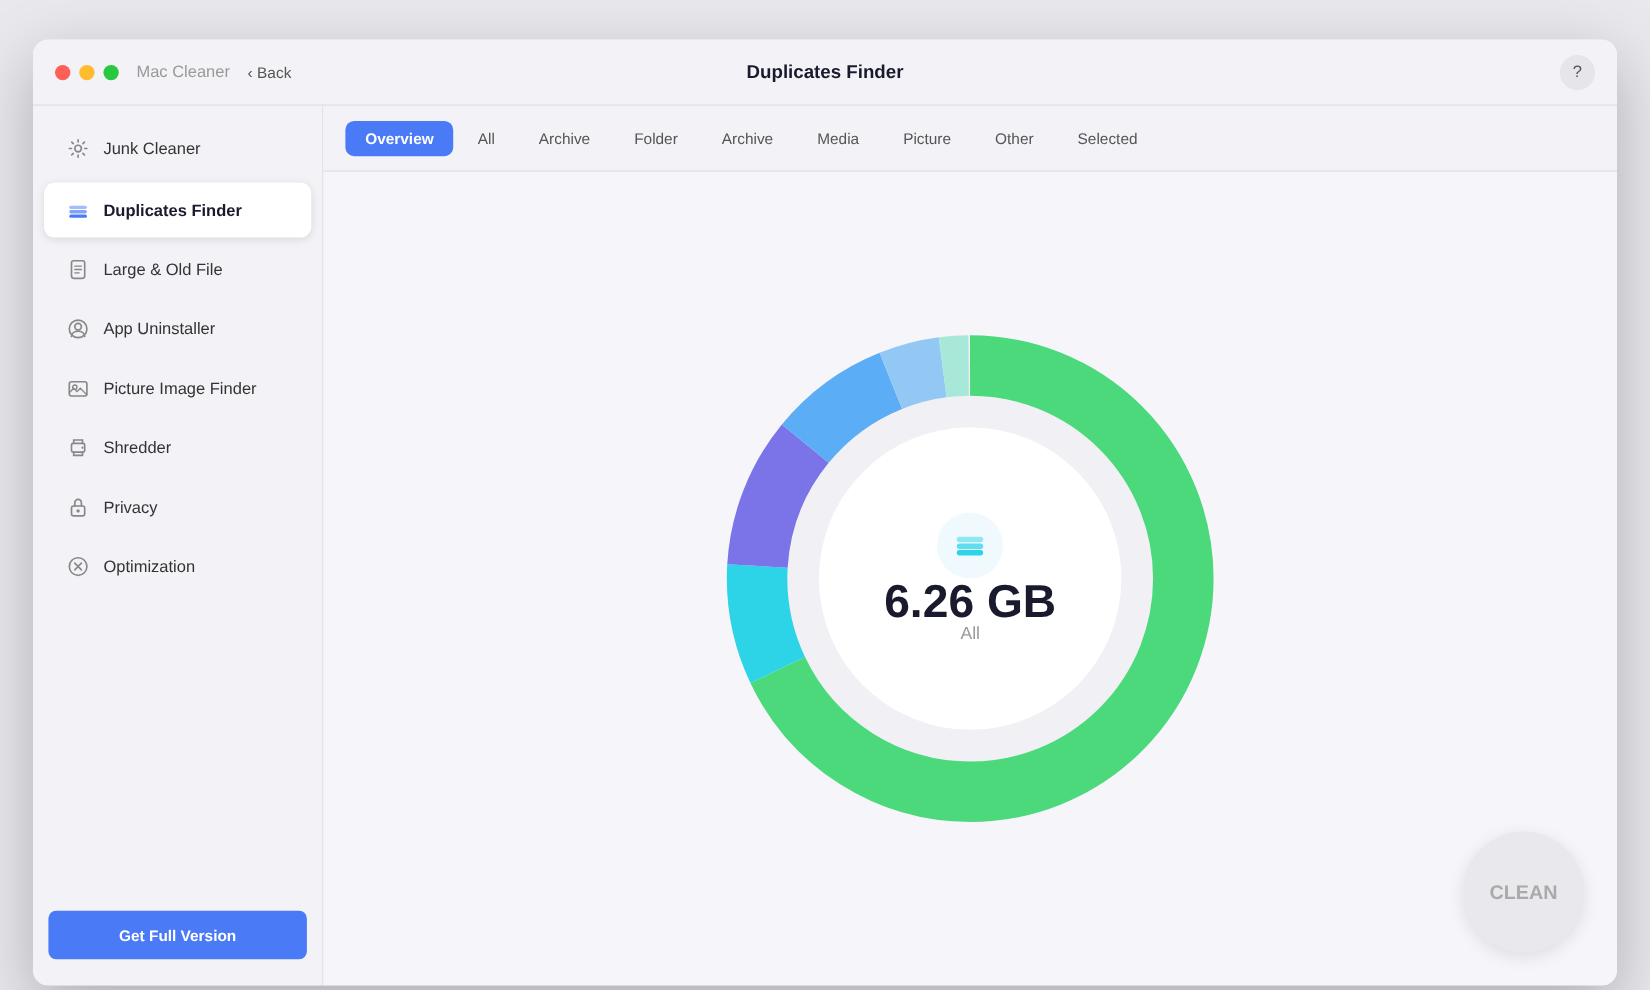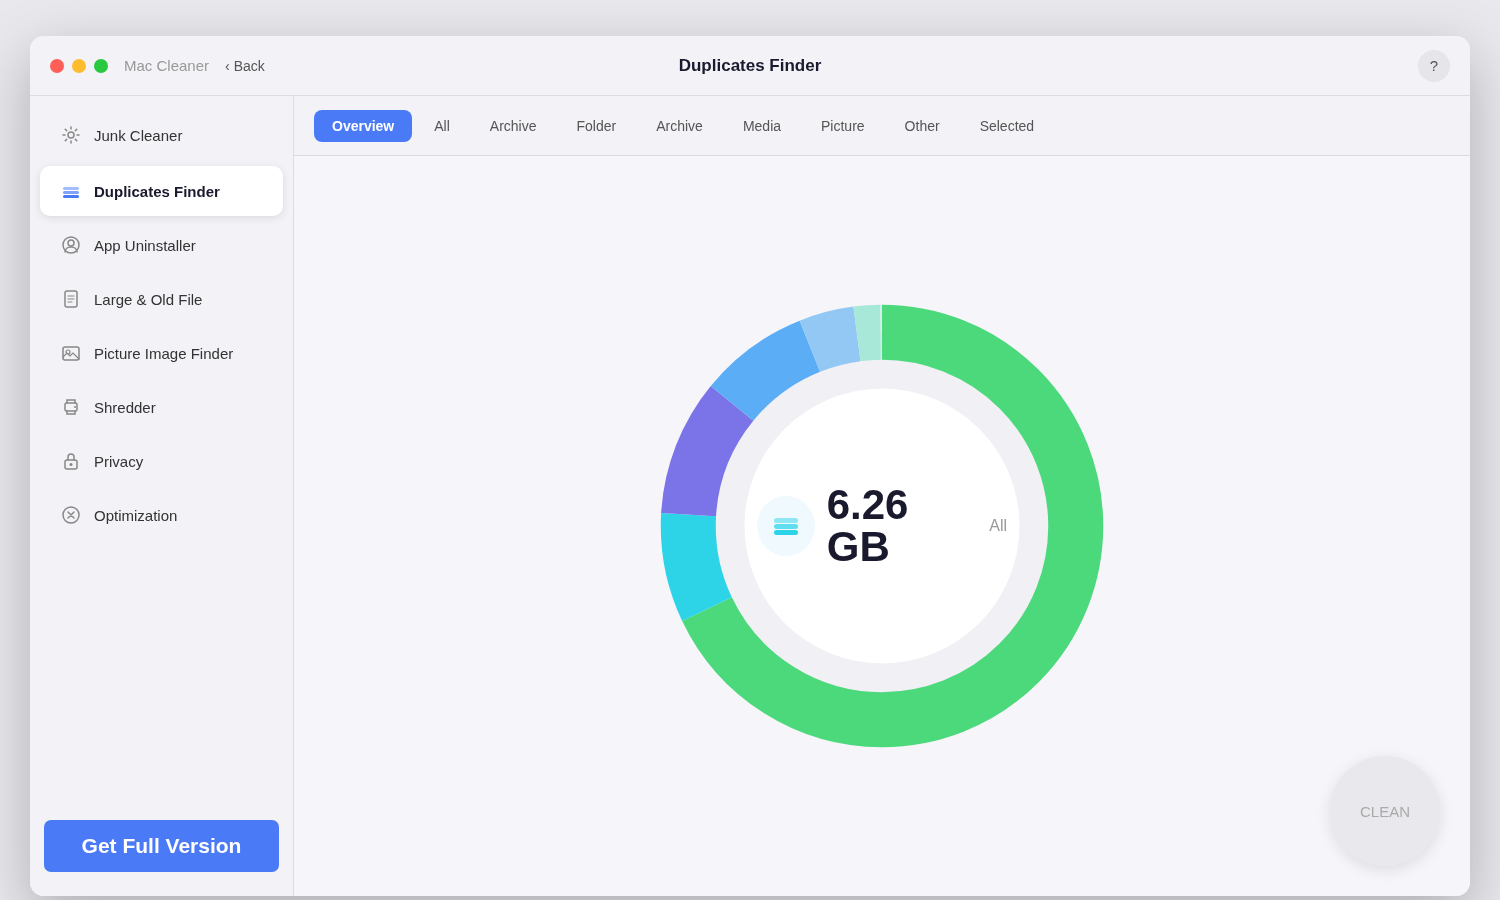--- a/index.html
+++ b/index.html
@@ -130,21 +130,21 @@
     }
     .sidebar-item.active .sidebar-icon { color: #4a7af5; }
     .sidebar-spacer { flex: 1; }
     .get-full-btn {
       margin: 12px 14px;
       padding: 14px;
       background: #4a7af5;
       color: white;
       border: none;
       border-radius: 7px;
-      font-size: 21px;
+      font-size: 14px;
       font-weight: 600;
       cursor: pointer;
       text-align: center;
     }
     
     .main-panel {
       flex: 1;
       display: flex;
       flex-direction: column;
       background: #f5f5fa;
@@ -189,24 +189,24 @@
     .donut-svg {
       width: 100%;
       height: 100%;
     }
     .donut-center {
       position: absolute;
       top: 50%;
       left: 50%;
       transform: translate(-50%, -50%);
       display: flex;
-      flex-direction: row;
+      flex-direction: column;
       align-items: center;
       justify-content: space-between;
-      gap: 12px;
+      gap: 0;
     }
     .donut-icon {
       width: 60px;
       height: 60px;
       background: #f0fafe;
       border-radius: 50%;
       display: flex;
       align-items: center;
       justify-content: center;
     }
@@ -225,22 +225,22 @@
       position: absolute;
       bottom: 30px;
       right: 30px;
       width: 110px;
       height: 110px;
       border-radius: 50%;
       background: #e8e8ed;
       display: flex;
       align-items: center;
       justify-content: center;
-      font-size: 15px;
-      font-weight: 400;
+      font-size: 18px;
+      font-weight: 700;
       color: #aaa;
       cursor: pointer;
       box-shadow: 0 4px 15px rgba(0,0,0,0.1);
     }
   </style>
 </head>
 <body>
 
 <div class="window">
 
@@ -280,36 +280,36 @@
             <rect x="3" y="11" width="16" height="3" rx="1.5" fill="#4a7af5" opacity="0.7"></rect>
             <rect x="3" y="15" width="16" height="3" rx="1.5" fill="#4a7af5"></rect>
           </svg>
         </div>
         <span>Duplicates Finder</span>
       </div>
 
       <div class="sidebar-item">
         <div class="sidebar-icon">
           <svg width="20" height="20" viewBox="0 0 20 20" fill="none">
+            <rect x="4" y="2" width="12" height="16" rx="2" stroke="#888" stroke-width="1.5"></rect>
+            <path d="M7 7h6M7 10h6M7 13h4" stroke="#888" stroke-width="1.2" stroke-linecap="round"></path>
+          </svg>
+        </div>
+        <span>Large &amp; Old File</span>
+      </div>
+
+      <div class="sidebar-item">
+        <div class="sidebar-icon">
+          <svg width="20" height="20" viewBox="0 0 20 20" fill="none">
             <circle cx="10" cy="10" r="8" stroke="#888" stroke-width="1.5"></circle>
             <circle cx="10" cy="8" r="3" stroke="#888" stroke-width="1.5"></circle>
             <path d="M4 17c0-3 2.7-5 6-5s6 2 6 5" stroke="#888" stroke-width="1.5" stroke-linecap="round"></path>
           </svg>
         </div>
         <span>App Uninstaller</span>
-      </div>
-
-      <div class="sidebar-item">
-        <div class="sidebar-icon">
-          <svg width="20" height="20" viewBox="0 0 20 20" fill="none">
-            <rect x="4" y="2" width="12" height="16" rx="2" stroke="#888" stroke-width="1.5"></rect>
-            <path d="M7 7h6M7 10h6M7 13h4" stroke="#888" stroke-width="1.2" stroke-linecap="round"></path>
-          </svg>
-        </div>
-        <span>Large &amp; Old File</span>
       </div>
 
       <div class="sidebar-item">
         <div class="sidebar-icon">
           <svg width="20" height="20" viewBox="0 0 20 20" fill="none">
             <rect x="2" y="4" width="16" height="13" rx="2" stroke="#888" stroke-width="1.5"></rect>
             <circle cx="7" cy="9" r="2" stroke="#888" stroke-width="1.2"></circle>
             <path d="M2 14l4-4 3 3 3-3 6 6" stroke="#888" stroke-width="1.2" stroke-linecap="round"></path>
           </svg>
         </div>

